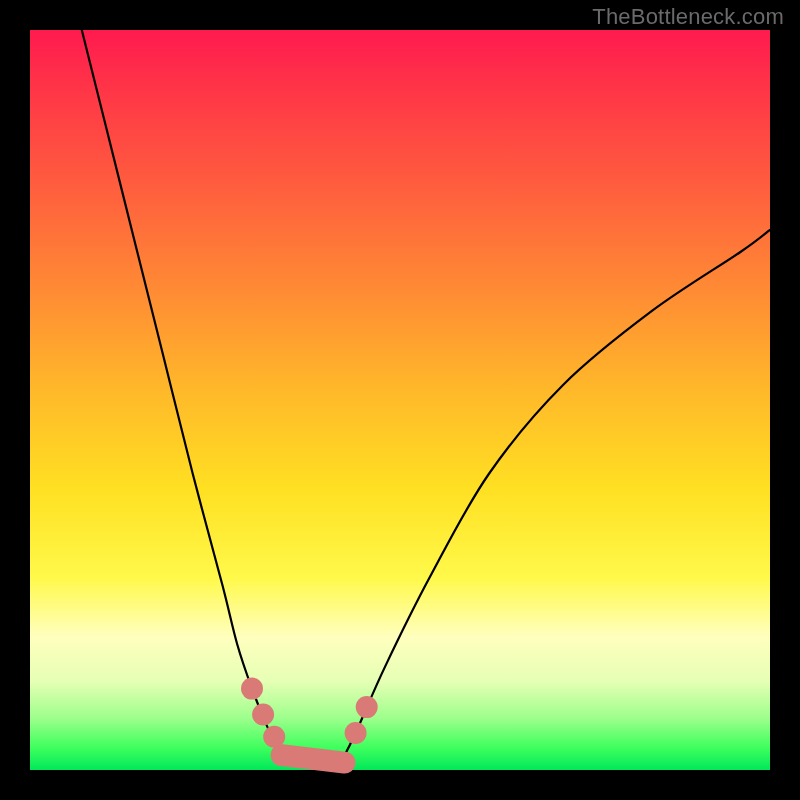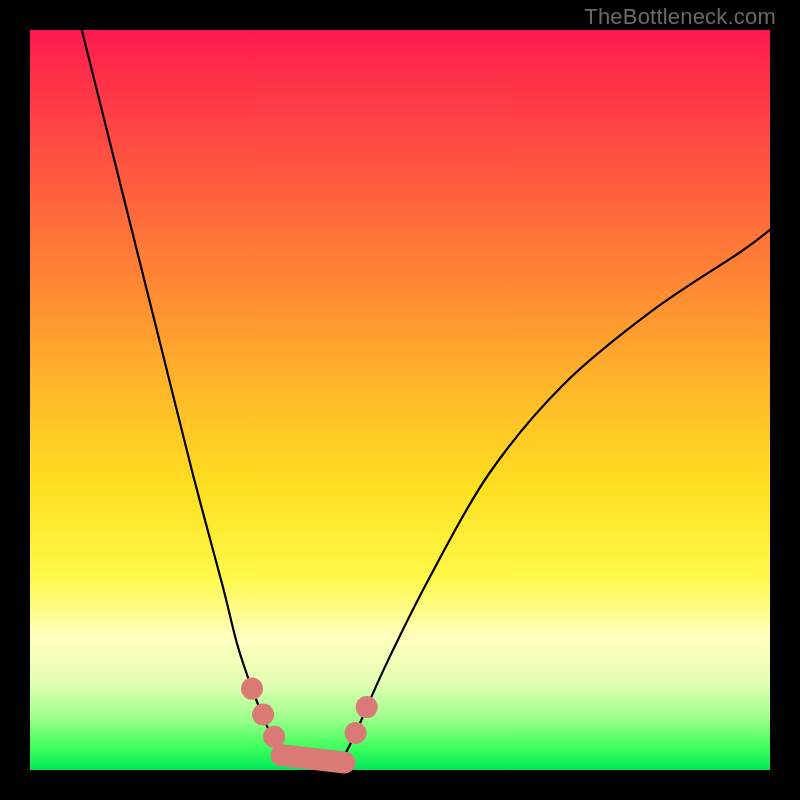--- a/index.html
+++ b/index.html
@@ -28,21 +28,21 @@
       #ffffbe 82%,
       #e6ffb4 88%,
       #9dff8c 93%,
       #3eff5d 97%,
       #00e85a 100%
     );
   }
   .watermark {
     position: absolute;
     top: 4px;
-    right: 24px;
+    right: 16px;
     color: #6a6a6a;
     font-size: 22px;
     letter-spacing: 0.2px;
     user-select: none;
   }
   svg.plot {
     position: absolute;
     left: 30px;
     top: 30px;
     width: 740px;

